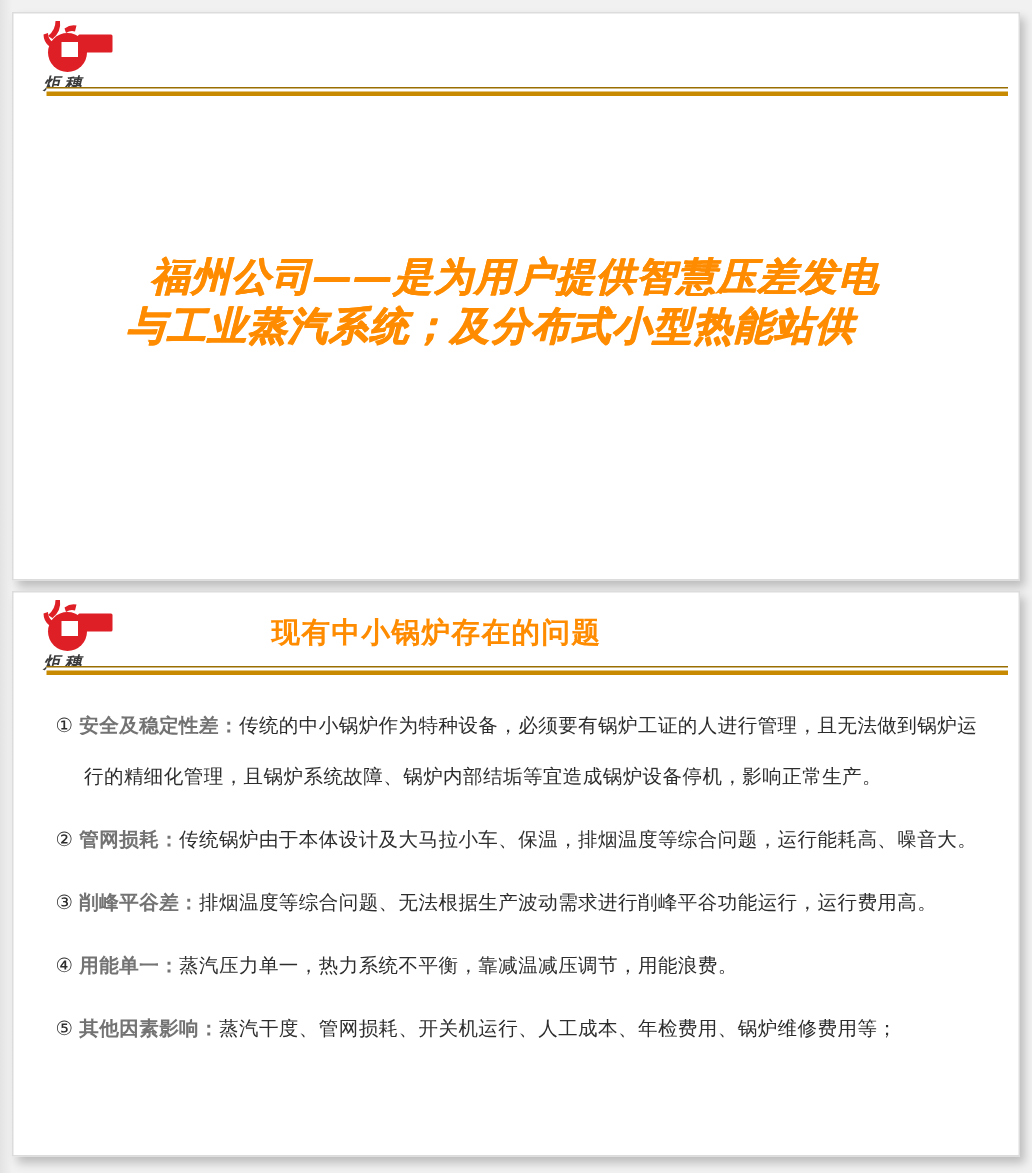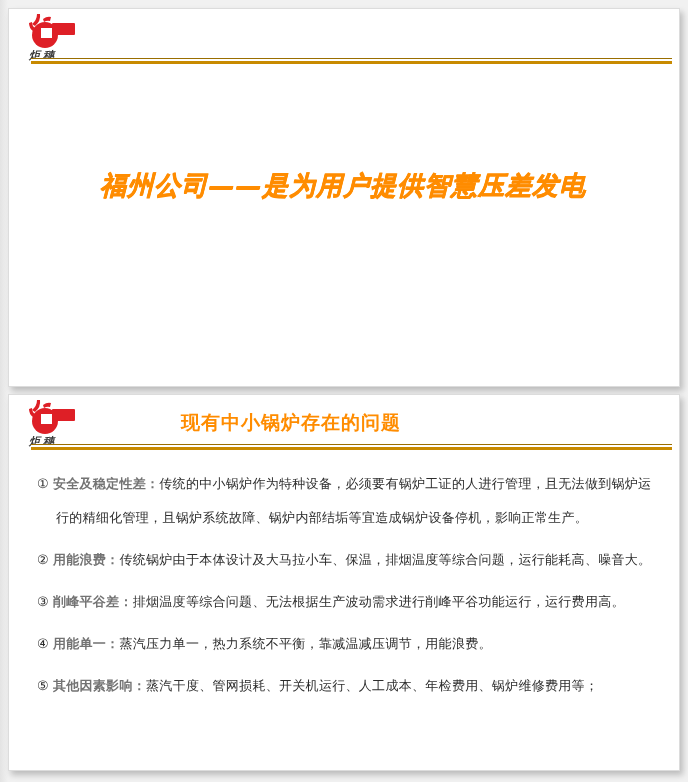--- a/index.html
+++ b/index.html
@@ -80,20 +80,21 @@
         <path d="M16,6 q4,-3 8,-2 l-1,4 q-3,-1 -6,1 z" fill="#de1f26"></path>
       </svg>
     </span>
     <div class="logo-text">炬穗</div>
   </div>
   <div class="gold-rule"></div>
 
   <div class="tagline" style="color: rgb(255, 140, 0);">
   <div class="tagline-line">福州公司——是为用户提供智慧压差发电</div>
 
+  <div class="tagline-line">与工业蒸汽系统；及分布式小型热能站供</div>
 
 </div>
 </div>
 
 <div class="slide slide2">
   <div class="logo">
     <span>
       <svg width="50" height="37" viewBox="0 0 50 37" xmlns="http://www.w3.org/2000/svg">
         <g fill="#de1f26">
           <path d="M13,1 q1,7 -5,12 l-3,-2 q5,-4 5,-10 z"></path>
@@ -106,21 +107,21 @@
       </svg>
     </span>
     <div class="logo-text">炬穗</div>
   </div>
   <div class="slide-title" style="color: rgb(255, 140, 0); text-align: right;">现有中小锅炉存在的问题</div>
   <div class="gold-rule"></div>
 
   <div class="problem-list">
   <div class="problem-item"><span class="item-number">①</span> <span class="item-label">安全及稳定性差：</span><span class="item-text">传统的中小锅炉作为特种设备，必须要有锅炉工证的人进行管理，且无法做到锅炉运行的精细化管理，且锅炉系统故障、锅炉内部结垢等宜造成锅炉设备停机，影响正常生产。</span></div>
 
-  <div class="problem-item"><span class="item-number">②</span> <span class="item-label">用能浪费：</span><span class="item-text">传统锅炉由于本体设计及大马拉小车、保温，排烟温度等综合问题，运行能耗高、噪音大。</span></div>
+  <div class="problem-item"><span class="item-number">②</span> <span class="item-label">管网损耗：</span><span class="item-text">传统锅炉由于本体设计及大马拉小车、保温，排烟温度等综合问题，运行能耗高、噪音大。</span></div>
 
   <div class="problem-item"><span class="item-number">③</span> <span class="item-label">削峰平谷差：</span><span class="item-text">排烟温度等综合问题、无法根据生产波动需求进行削峰平谷功能运行，运行费用高。</span></div>
 
   <div class="problem-item"><span class="item-number">④</span> <span class="item-label">用能单一：</span><span class="item-text">蒸汽压力单一，热力系统不平衡，靠减温减压调节，用能浪费。</span></div>
 
   <div class="problem-item"><span class="item-number">⑤</span> <span class="item-label">其他因素影响：</span><span class="item-text">蒸汽干度、管网损耗、开关机运行、人工成本、年检费用、锅炉维修费用等；</span></div>
 
 </div>
 </div>
 

